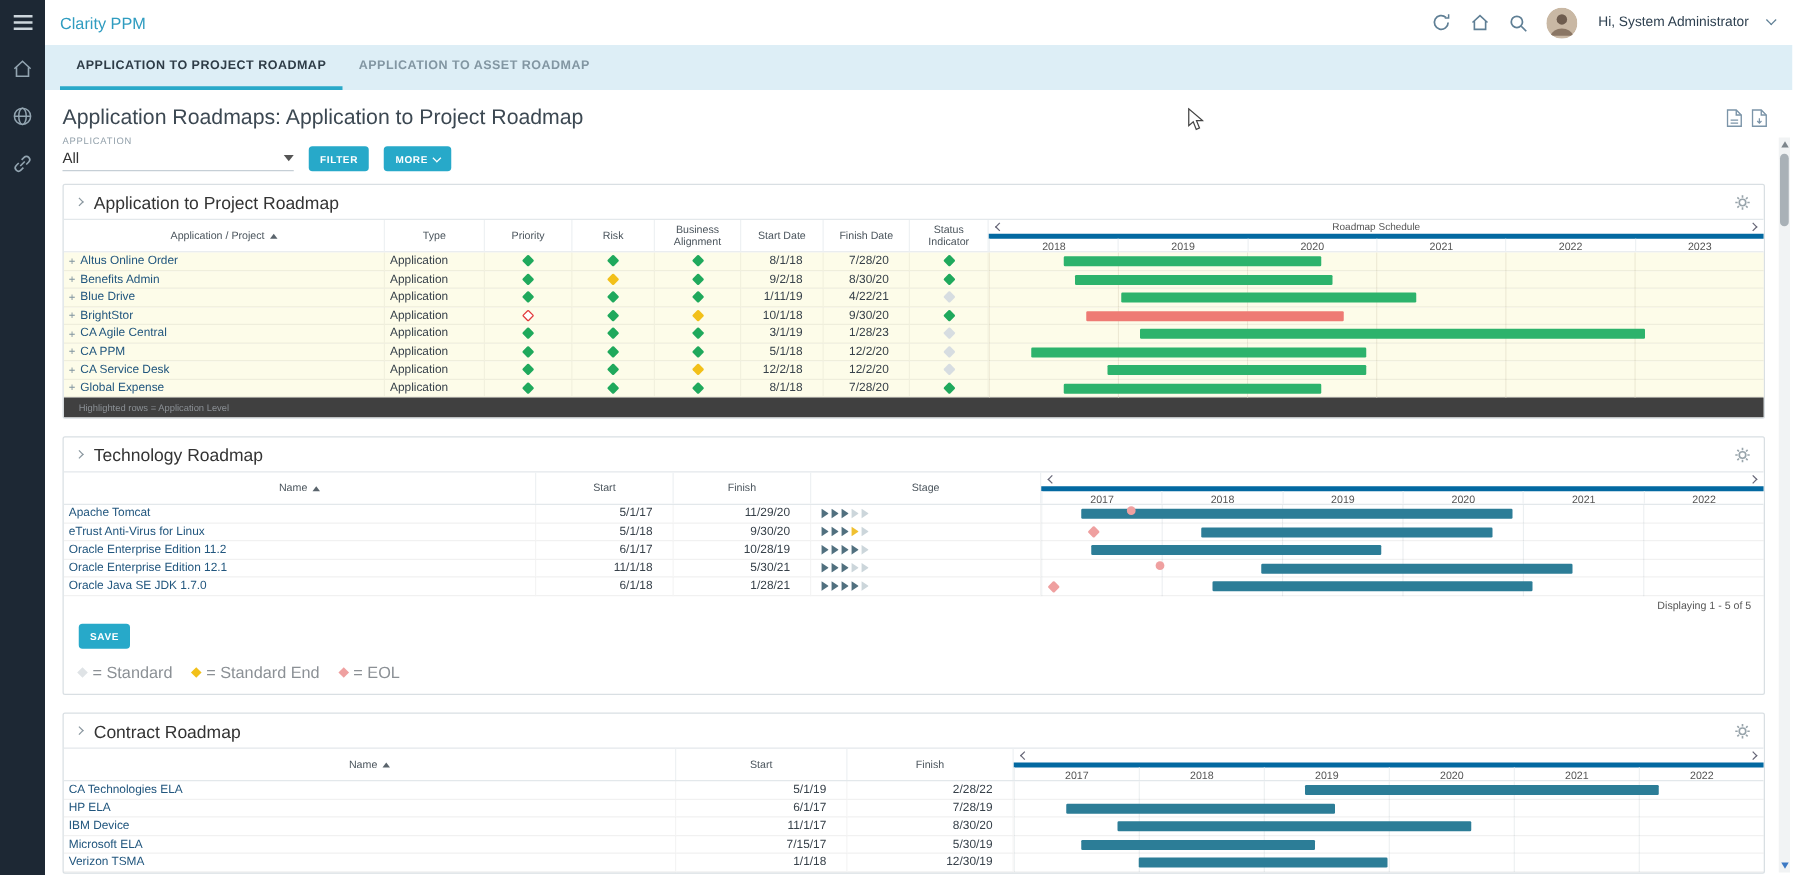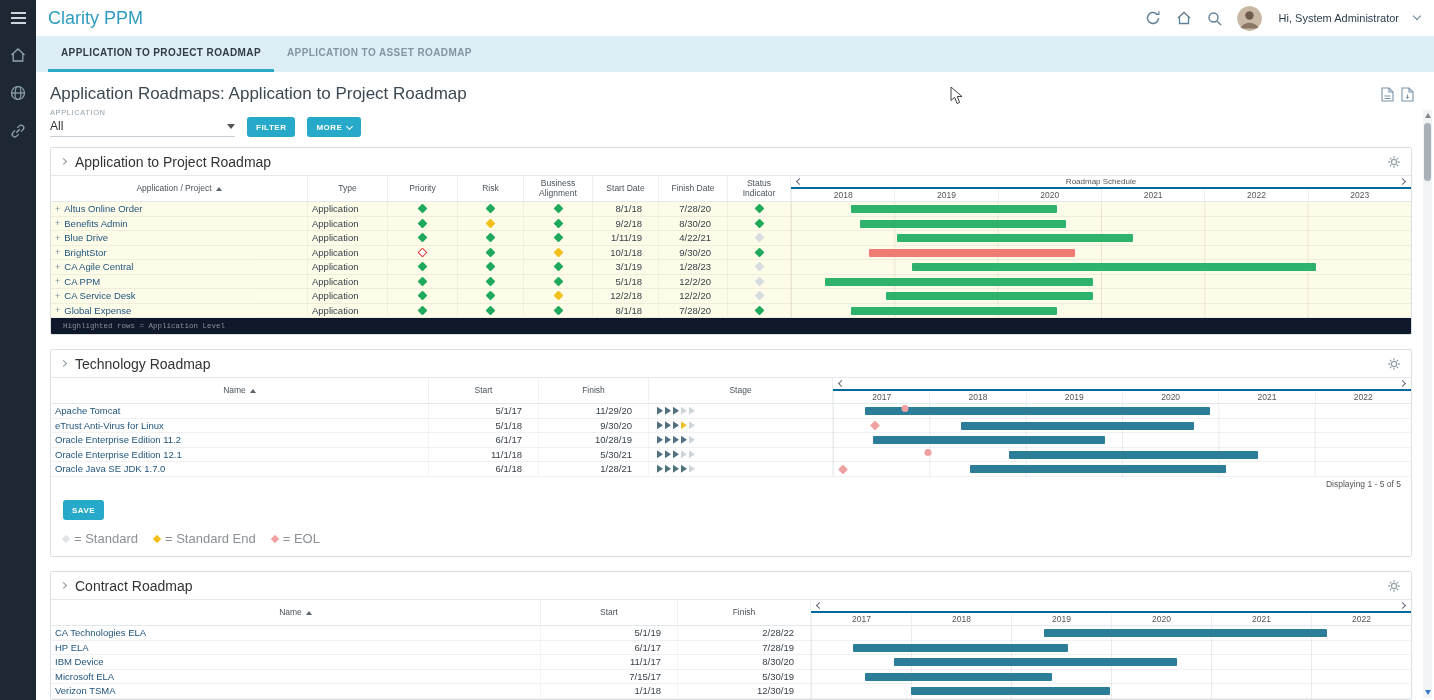--- a/index.html
+++ b/index.html
@@ -9,21 +9,21 @@
 
 .rail{position:absolute;left:0;top:0;width:36px;height:700px;background:#1d2834;z-index:20;display:flex;flex-direction:column;align-items:center;}
 .rail-btn{width:36px;height:36px;display:flex;align-items:center;justify-content:center;cursor:pointer;}
 .burger{display:flex;flex-direction:column;gap:3px;}
 .burger span{display:block;width:15px;height:2px;background:#cdd6dc;}
 .rail-icons{margin-top:10px;display:flex;flex-direction:column;gap:20px;align-items:center;}
 .rail-icons .tb-icon{cursor:pointer;display:flex;}
 
 
 .topbar{position:absolute;left:36px;top:0;right:0;height:36px;background:#fff;display:flex;align-items:center;padding:0 14px 0 12px;}
-.brand{font-size:18px;color:#2f9cc0;}
+.brand{font-size:13px;color:#2f9cc0;}
 .tb-right{margin-left:auto;display:flex;align-items:center;gap:15px;}
 .tb-icon{cursor:pointer;display:flex;}
 .avatar{width:25px;height:25px;border-radius:50%;overflow:hidden;display:flex;}
 .greet{font-size:11px;color:#2e4050;margin-left:2px;cursor:pointer;}
 .chev{width:6px;height:6px;border-right:1.5px solid #5f7f95;border-bottom:1.5px solid #5f7f95;transform:rotate(45deg);margin-top:-4px;cursor:pointer;}
 
 
 .tabbar{position:absolute;left:36px;top:36px;right:0;height:36px;background:#ddeef6;display:flex;padding-left:12px;}
 .tab{display:flex;align-items:center;padding:0 13px;font-size:10px;font-weight:bold;letter-spacing:.4px;color:#8296a2;border-bottom:3px solid transparent;cursor:pointer;}
 .tab.active{color:#2e3c47;border-bottom-color:#2aa9c9;}
@@ -54,21 +54,21 @@
 .thead{display:flex;border-top:1px solid #e3e8eb;border-bottom:1px solid #e3e8eb;height:27px;background:#fff;}
 .hcell{display:flex;align-items:center;justify-content:center;text-align:center;font-size:8.5px;color:#4a545c;border-right:1px solid #eef1f3;line-height:1.15;padding:0 3px;cursor:pointer;}
 .sort{width:0;height:0;border-left:3px solid transparent;border-right:3px solid transparent;border-bottom:4px solid #5a646c;margin-left:4px;display:inline-block;}
 
 .tl-head{flex:1;display:flex;flex-direction:column;}
 .tl-nav{height:13px;display:flex;align-items:center;padding:0 6px;}
 .tl-title{flex:1;text-align:center;font-size:8px;color:#555;}
 .nav-arr{width:5px;height:5px;border-left:1.3px solid #667;border-bottom:1.3px solid #667;cursor:pointer;}
 .nav-l{transform:rotate(45deg);}
 .nav-r{transform:rotate(-135deg);}
-.tl-years{height:14px;display:flex;border-top:2px solid #0369a1;}
+.tl-years{height:14px;display:flex;border-top:4px solid #0369a1;}
 .tl-years span{flex:1;text-align:center;font-size:8.5px;color:#555;border-left:1px solid #eef1f3;line-height:13px;}
 
 .trow{display:flex;height:14.5px;}
 .yellow{background:#fdfce9;}
 .cell{display:flex;align-items:center;font-size:9.5px;color:#37414a;border-right:1px solid rgba(0,0,0,.045);border-bottom:1px solid rgba(0,0,0,.055);padding:0 4px;overflow:hidden;white-space:nowrap;}
 .ctr{justify-content:center;}
 .rt{justify-content:flex-end;padding-right:16px;}
 .nm{color:#21567e;cursor:pointer;}
 .plus{color:#7f939e;font-size:9px;margin-right:4px;cursor:pointer;}
 .diamond{width:7px;height:7px;transform:rotate(45deg);border-radius:1px;display:inline-block;}
@@ -77,21 +77,21 @@
 .dm-red{background:#fff;border:1.5px solid #e23b3b;}
 .dm-gray{background:#d7dde1;}
 
 .tlcell{flex:1;position:relative;border-bottom:1px solid rgba(0,0,0,.055);}
 .p1 .tlcell{background-image:linear-gradient(to right,#ebe7d2 1px,transparent 1px);background-size:calc(100%/6) 100%;}
 .p2 .tlcell,.p3 .tlcell{background-image:linear-gradient(to right,#e9edef 1px,transparent 1px);background-size:calc(100%/6) 100%;}
 .gbar{position:absolute;top:3px;height:8px;border-radius:1px;cursor:pointer;}
 .eol{position:absolute;width:7px;height:7px;transform:translateX(-50%) rotate(45deg);background:#efa0a0;top:3.5px;}
 .eol.circle{transform:translateX(-50%);border-radius:50%;top:1px;}
 
-.footnote{height:16px;display:flex;align-items:center;padding-left:12px;font-size:7.5px;color:#8b9095;background:#0f172a;font-family:Liberation Mono, monospace;}
+.footnote{height:16px;display:flex;align-items:center;padding-left:12px;font-size:7.5px;color:#8b9095;background:#404040;}
 
 
 .p1 .c-name{width:257px;}
 .p1 .c-type{width:80px;}
 .p1 .c-pri{width:70px;}
 .p1 .c-risk{width:66px;}
 .p1 .c-align{width:69px;}
 .p1 .c-start{width:66px;}
 .p1 .c-finish{width:69px;}
 .p1 .c-status{width:63px;}

